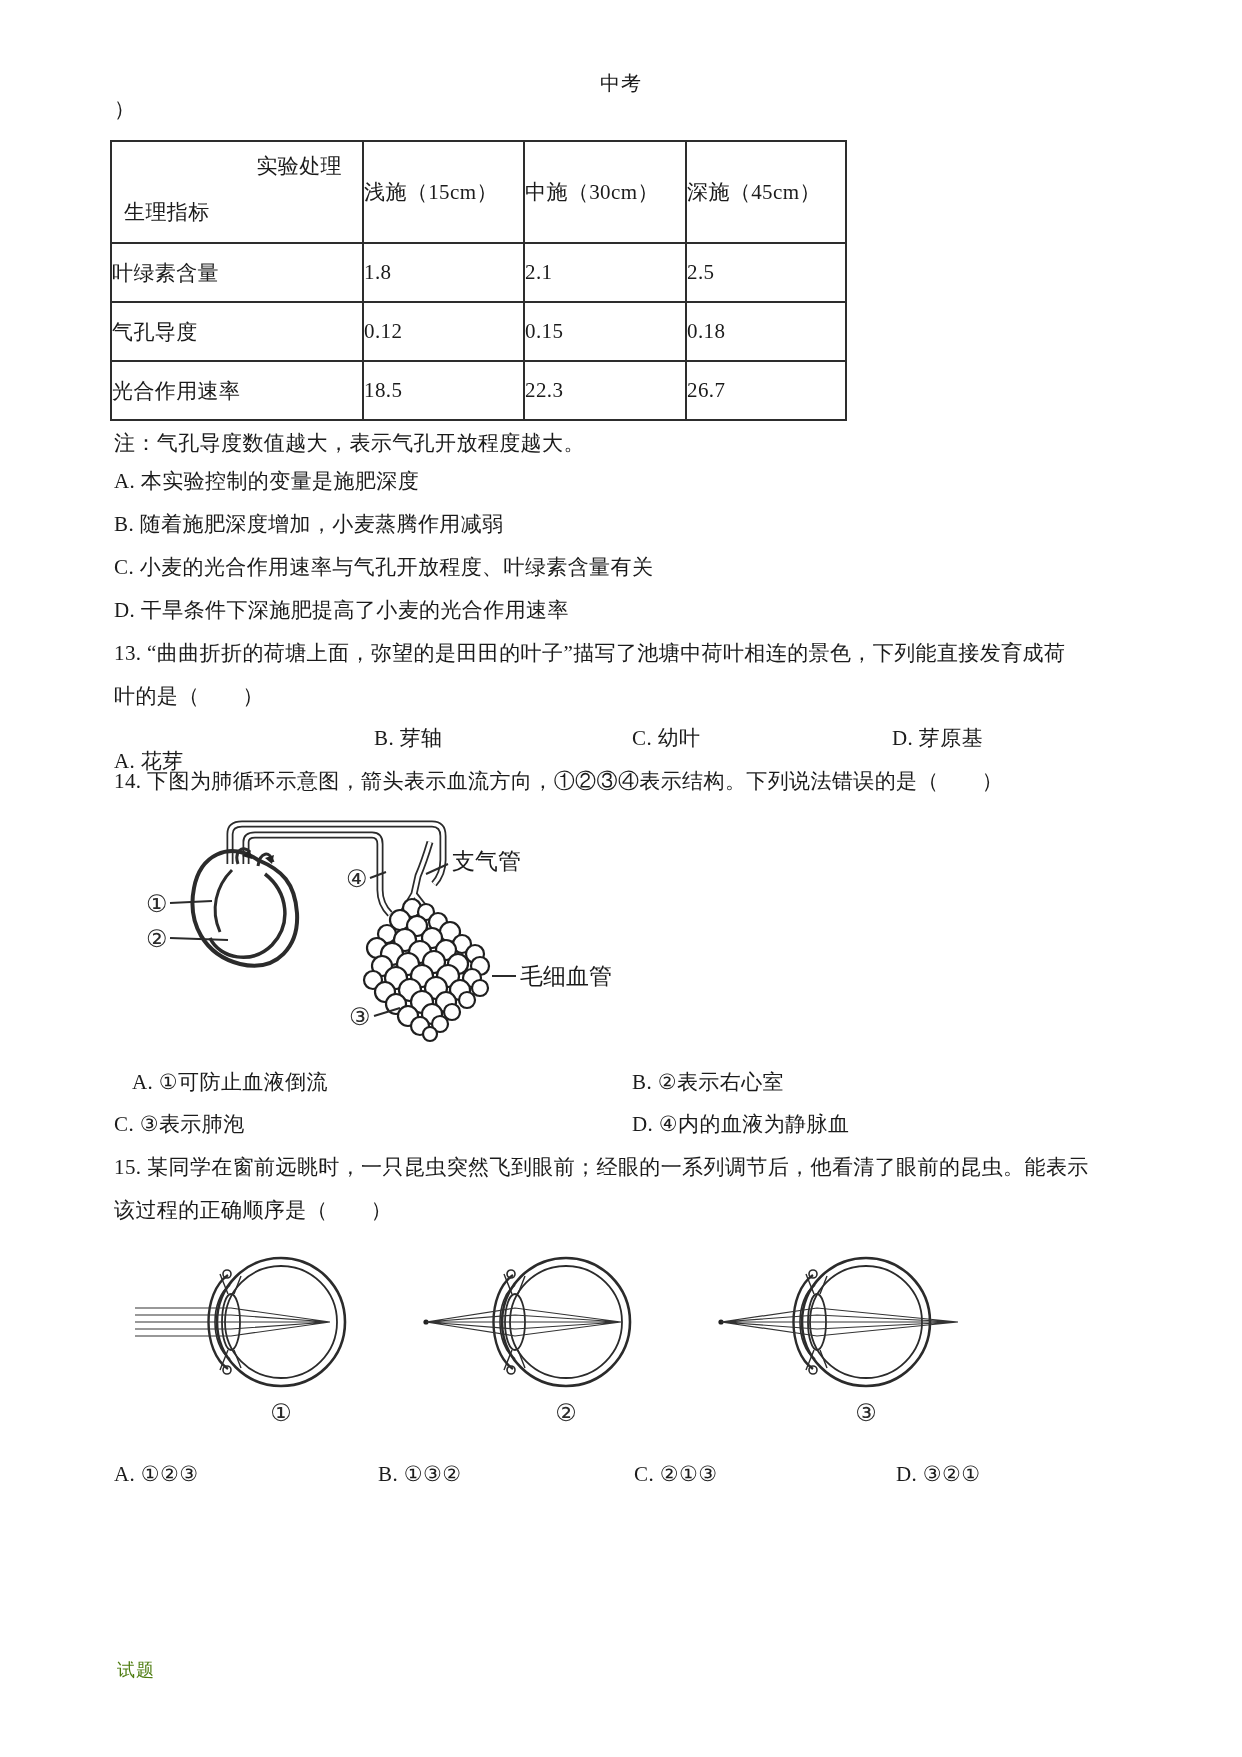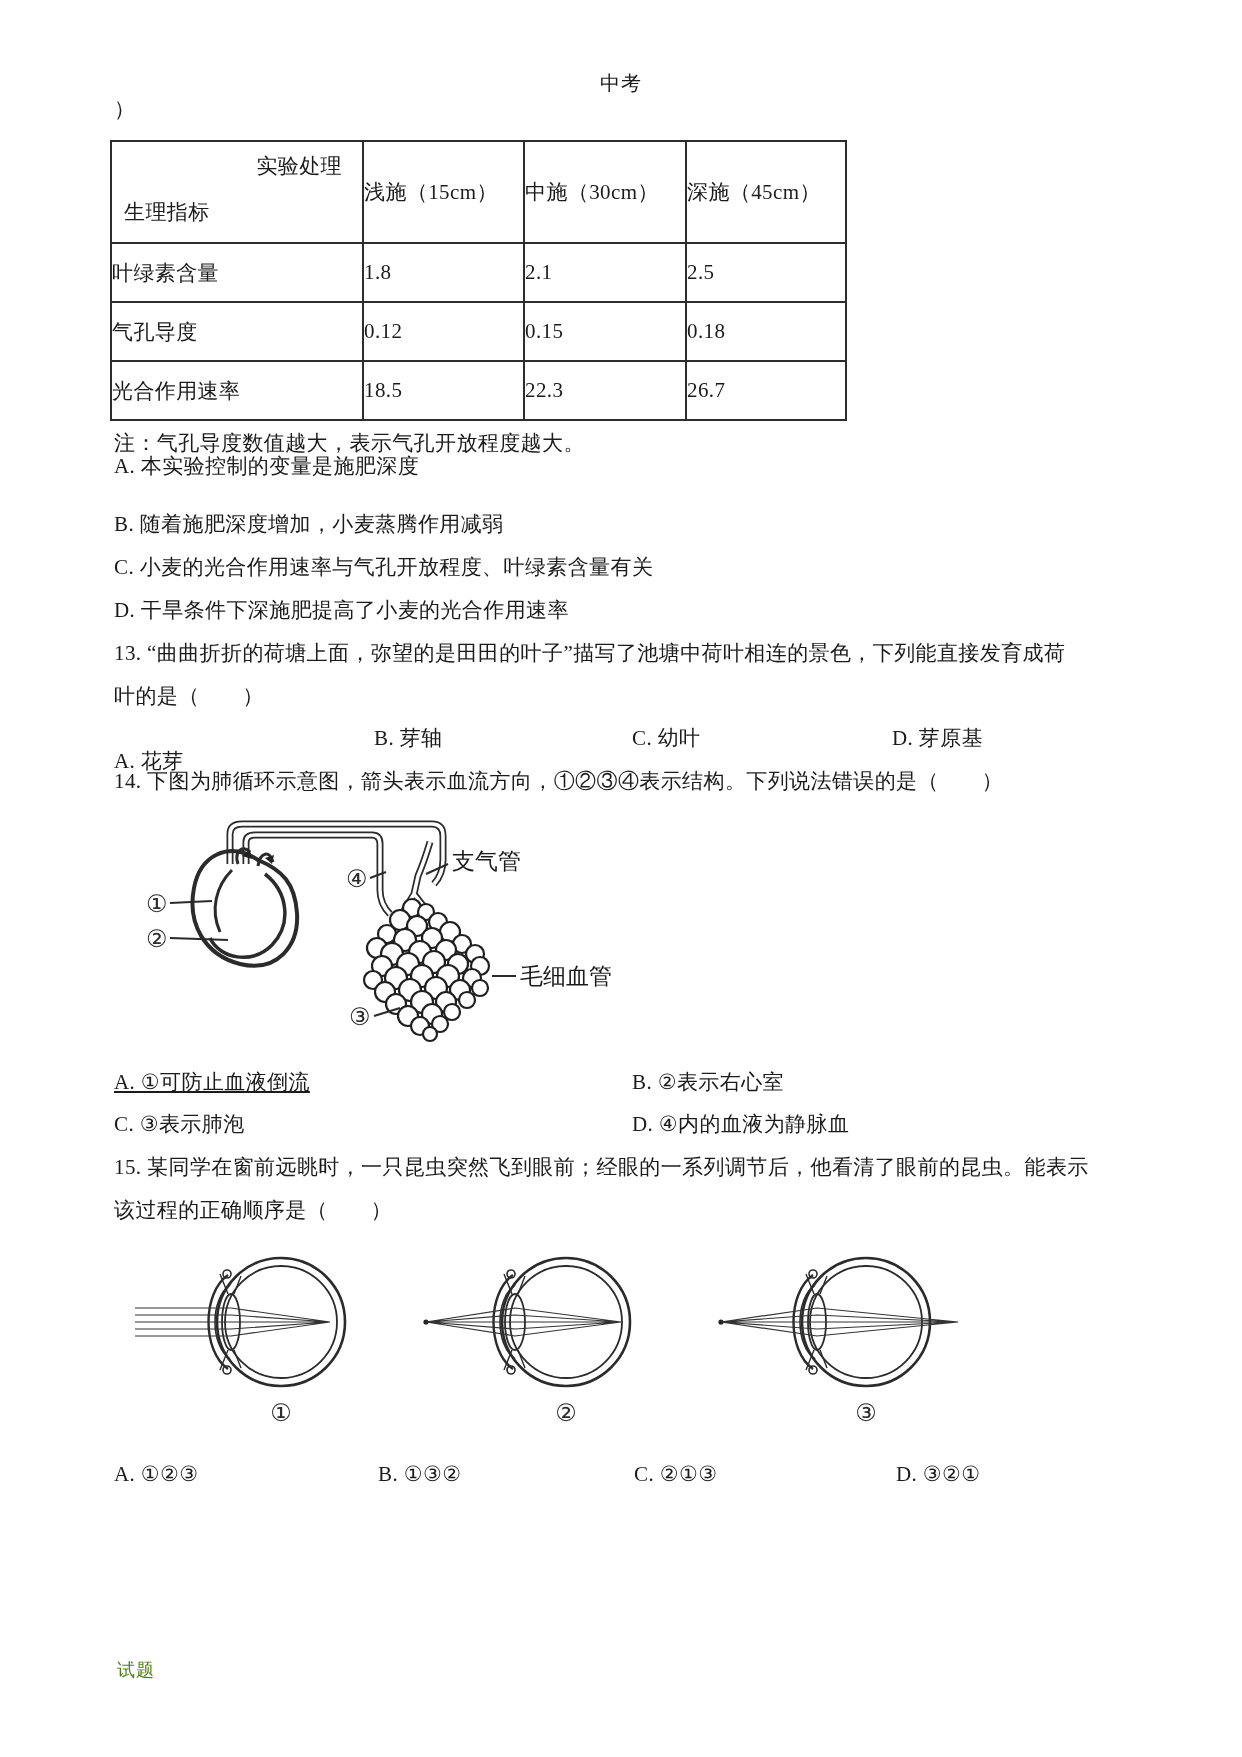--- a/index.html
+++ b/index.html
@@ -80,21 +80,21 @@
       <td class="cellpadL2">光合作用速率</td>
       <td class="cellpadL">18.5</td>
       <td class="cellpadL">22.3</td>
       <td class="cellpadL">26.7</td>
     </tr>
   </tbody>
     </table>
 
   <div class="abs line" style="left:114px;top:430px;">注：气孔导度数值越大，表示气孔开放程度越大。</div>
 
-  <div class="abs line" style="left:114px;top:453px;">A. 本实验控制的变量是施肥深度</div>
+  <div class="abs line" style="left:114px;top:468px;">A. 本实验控制的变量是施肥深度</div>
   <div class="abs line" style="left:114px;top:511px;">B. 随着施肥深度增加，小麦蒸腾作用减弱</div>
   <div class="abs line" style="left:114px;top:554px;">C. 小麦的光合作用速率与气孔开放程度、叶绿素含量有关</div>
   <div class="abs line" style="left:114px;top:597px;">D. 干旱条件下深施肥提高了小麦的光合作用速率</div>
 
   <div class="abs line" style="left:114px;top:640px;">13. “曲曲折折的荷塘上面，弥望的是田田的叶子”描写了池塘中荷叶相连的景色，下列能直接发育成荷</div>
   <div class="abs line" style="left:114px;top:683px;">叶的是（　　）</div>
   <div class="abs line" style="left:114px;top:748px;">A. 花芽</div>
   <div class="abs line" style="left:374px;top:725px;">B. 芽轴</div>
   <div class="abs line" style="left:632px;top:725px;">C. 幼叶</div>
   <div class="abs line" style="left:892px;top:725px;">D. 芽原基</div>
@@ -177,21 +177,21 @@
     <line x1="392" y1="164" x2="416" y2="164" class="ln" stroke-width="2"></line>
 
     <text x="46" y="100" class="circ">①</text>
     <text x="46" y="135" class="circ">②</text>
     <text x="246" y="75" class="circ">④</text>
     <text x="249" y="213" class="circ">③</text>
     <text x="352" y="57" class="cjk">支气管</text>
     <text x="420" y="172" class="cjk">毛细血管</text>
   </svg>
 
-  <div class="abs line" style="left:114px;top:1069px;text-decoration:underline;">A. ①可防止血液倒流</div>
+  <div class="abs line" style="left:132px;top:1069px;">A. ①可防止血液倒流</div>
   <div class="abs line" style="left:632px;top:1069px;">B. ②表示右心室</div>
   <div class="abs line" style="left:114px;top:1111px;">C. ③表示肺泡</div>
   <div class="abs line" style="left:632px;top:1111px;">D. ④内的血液为静脉血</div>
 
   <div class="abs line" style="left:114px;top:1154px;">15. 某同学在窗前远眺时，一只昆虫突然飞到眼前；经眼的一系列调节后，他看清了眼前的昆虫。能表示</div>
   <div class="abs line" style="left:114px;top:1197px;">该过程的正确顺序是（　　）</div>
 
   <svg class="abs" style="left:100px;top:1245px;" width="920" height="185" viewBox="0 0 920 185">
 
     <g>

